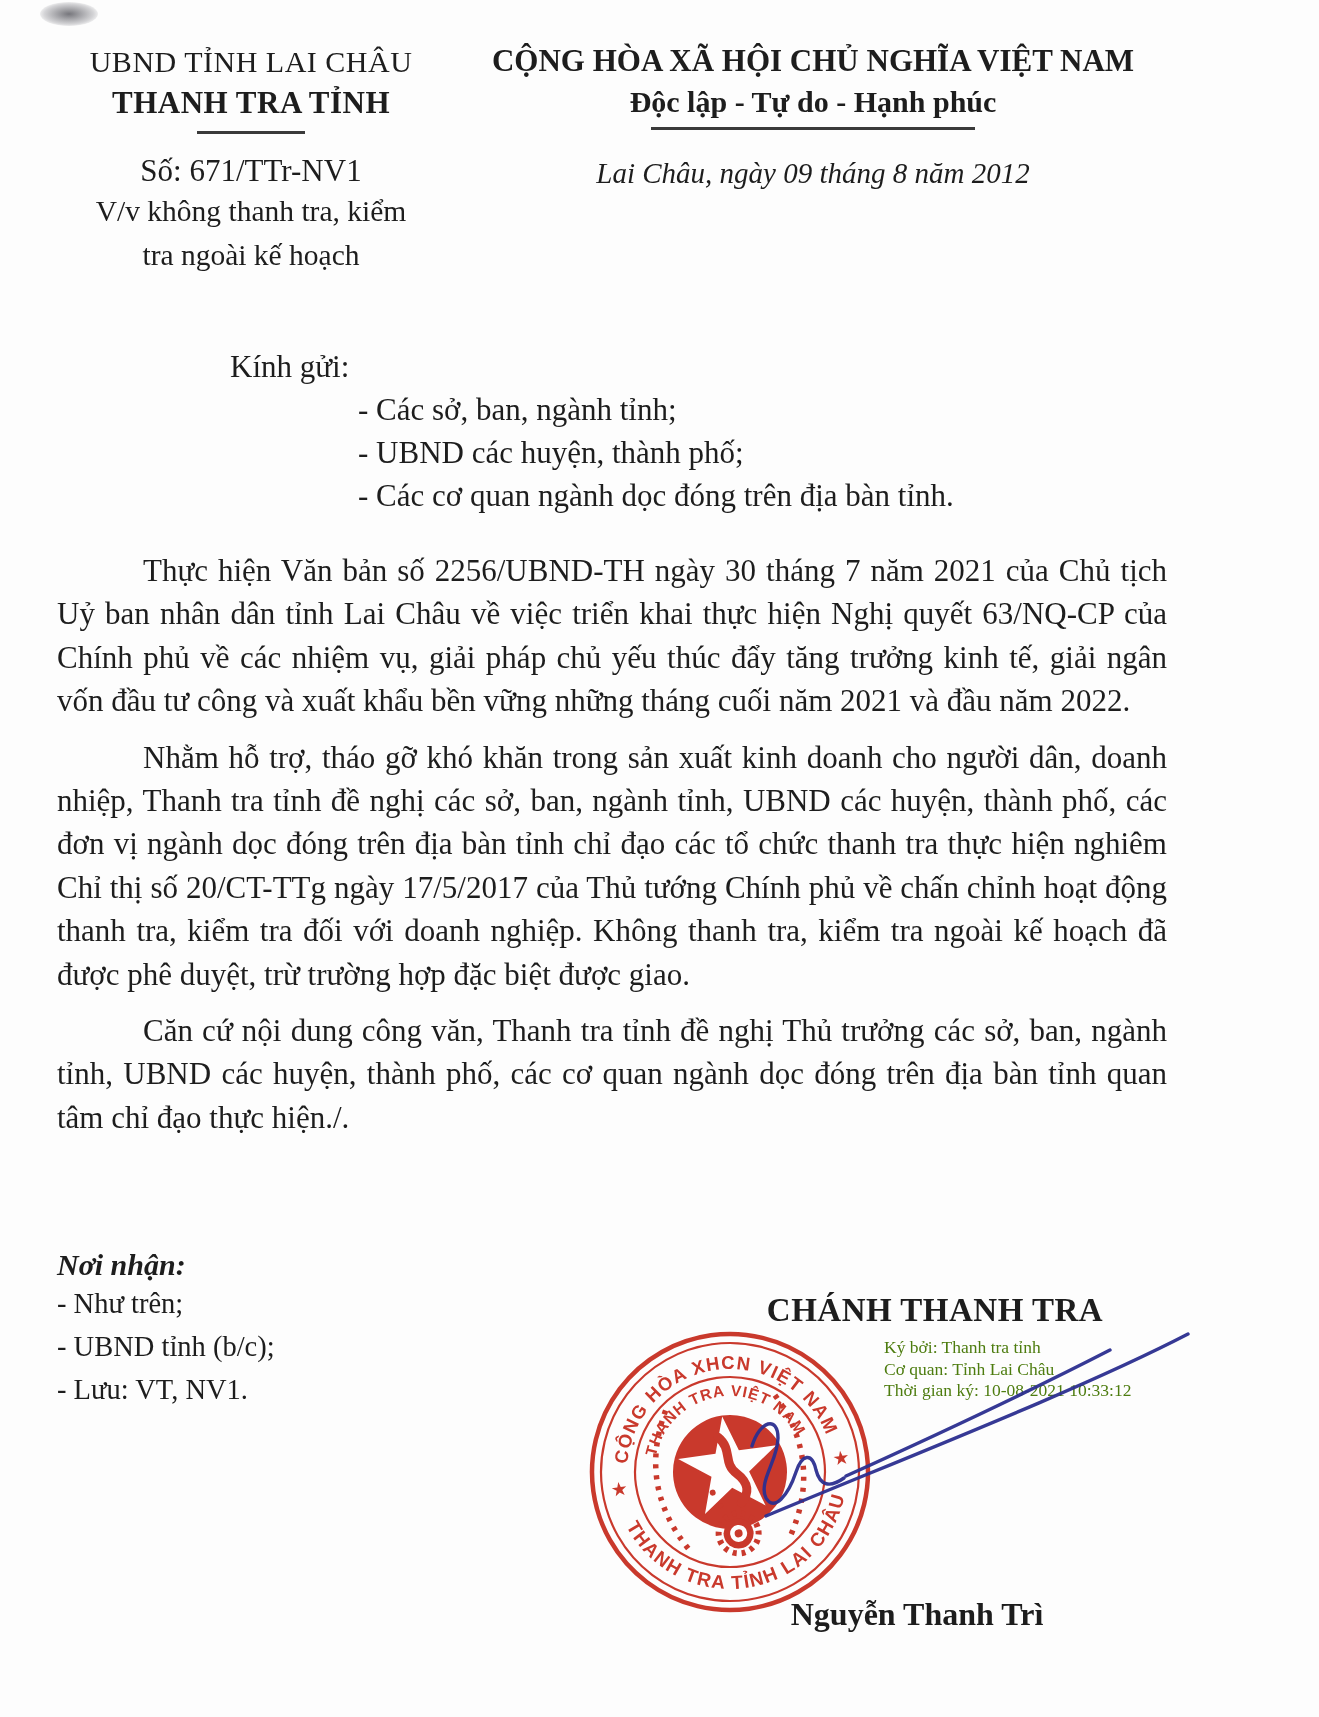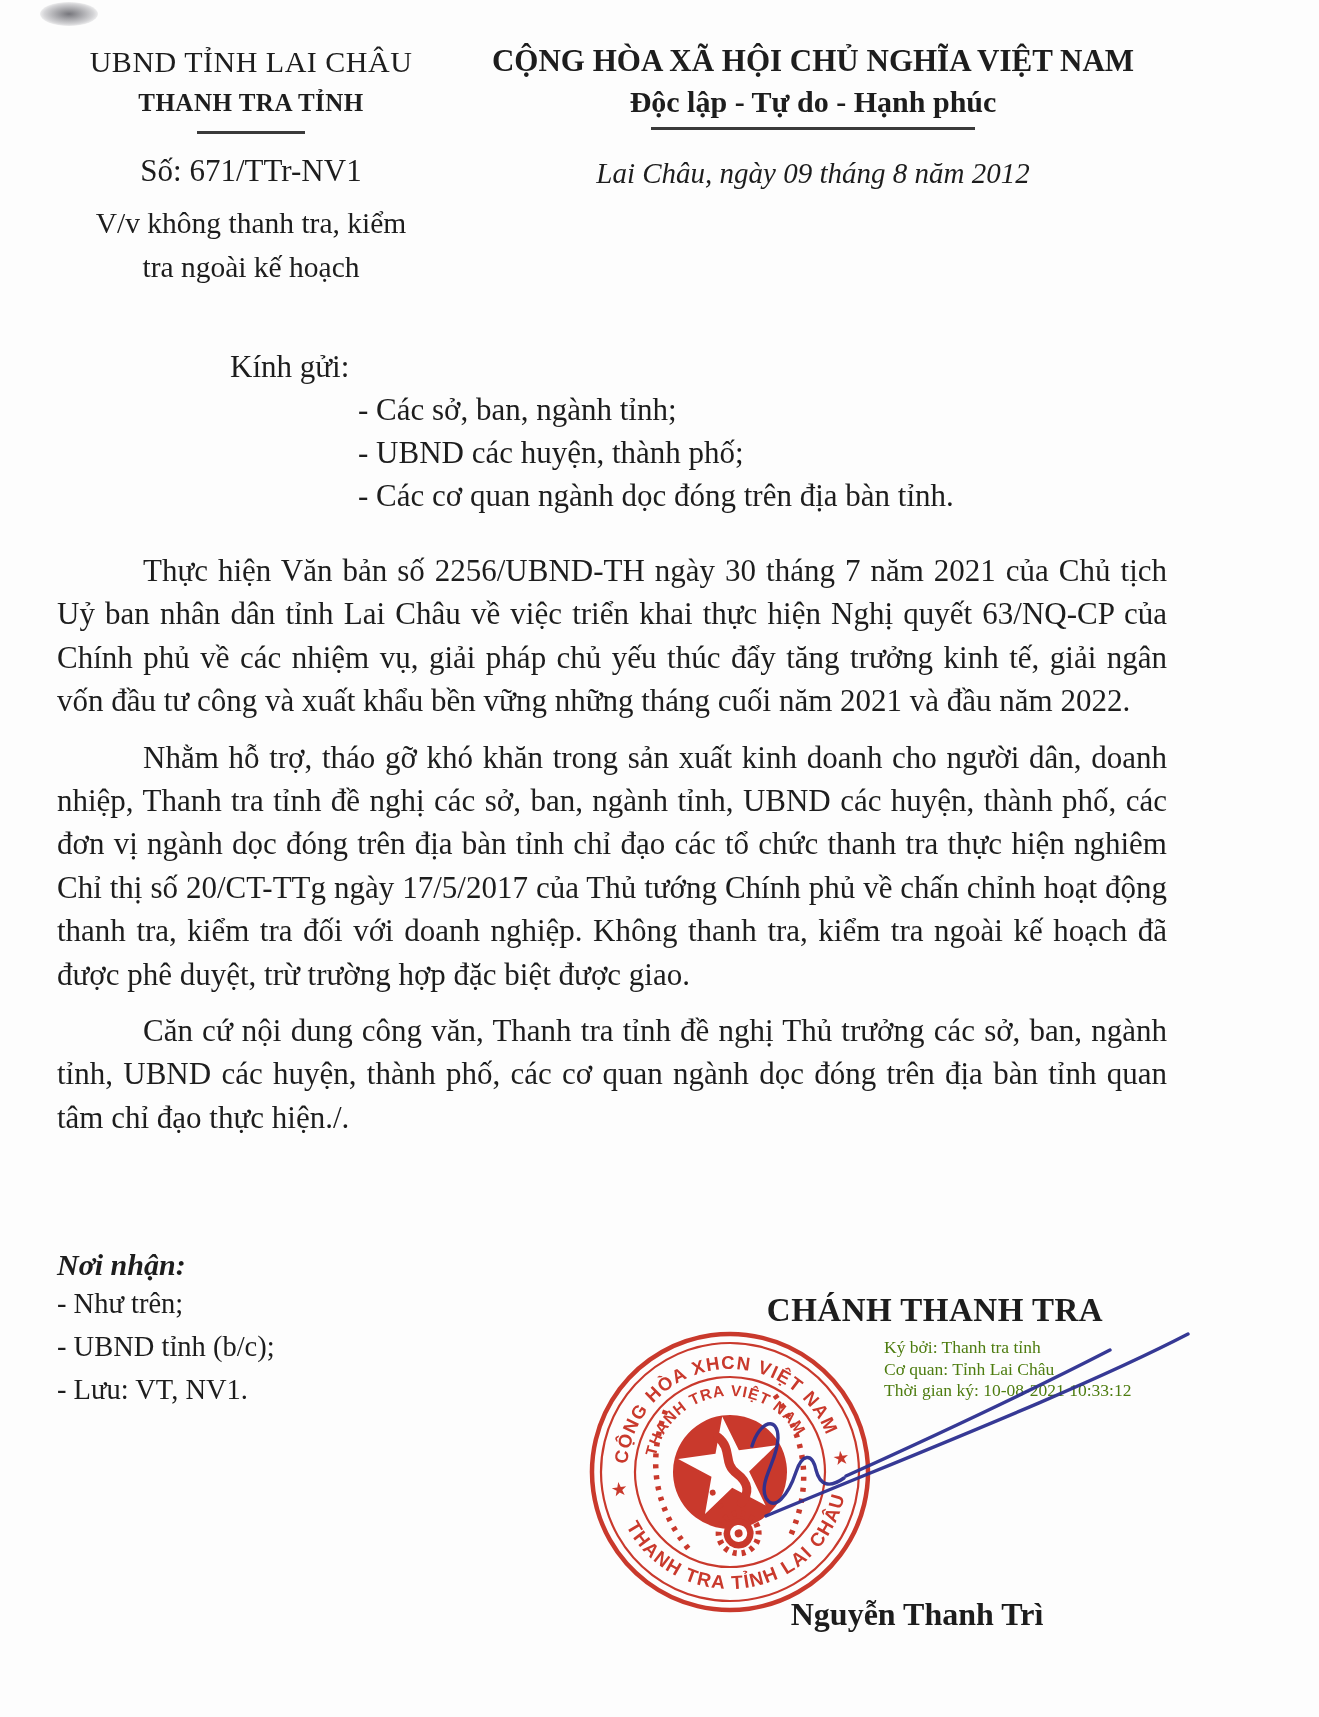--- a/index.html
+++ b/index.html
@@ -12,24 +12,24 @@
     overflow:hidden;
   }
   .smudge{
     position:absolute;left:40px;top:2px;width:58px;height:24px;
     background:radial-gradient(ellipse at center, rgba(85,85,92,.8), rgba(120,120,128,.3) 60%, transparent 78%);
     border-radius:50%;
   }
   
   .hdr-left{position:absolute;left:58px;top:44px;width:386px;text-align:center;}
   .agency-parent{font-size:30px;line-height:36px;letter-spacing:.5px;}
-  .agency-name{font-size:25px;font-weight:bold;line-height:38px;margin-top:4px;letter-spacing:.5px;}
+  .agency-name{font-size:31px;font-weight:bold;line-height:38px;margin-top:4px;letter-spacing:.5px;}
   .rule-sm{width:108px;height:3px;background:#3a3a3a;margin:9px auto 0;}
   .doc-number{font-size:31px;margin-top:19px;}
-  .doc-subject{font-size:29.5px;line-height:44px;margin-top:12px;padding:0 20px;}
+  .doc-subject{font-size:29.5px;line-height:44px;padding:0 20px;}
   
   .hdr-right{position:absolute;left:468px;top:42px;width:690px;text-align:center;}
   .motto1{font-size:31px;font-weight:bold;line-height:38px;}
   .motto2{font-size:30px;font-weight:bold;line-height:36px;margin-top:4px;}
   .rule-lg{width:324px;height:3px;background:#3a3a3a;margin:7px auto 0;}
   .dateline{font-size:29px;font-style:italic;margin-top:27px;}
   
   .salutation{position:absolute;left:230px;top:349px;font-size:31px;}
   .recipients{position:absolute;left:358px;top:388px;font-size:31px;line-height:43px;}
   

